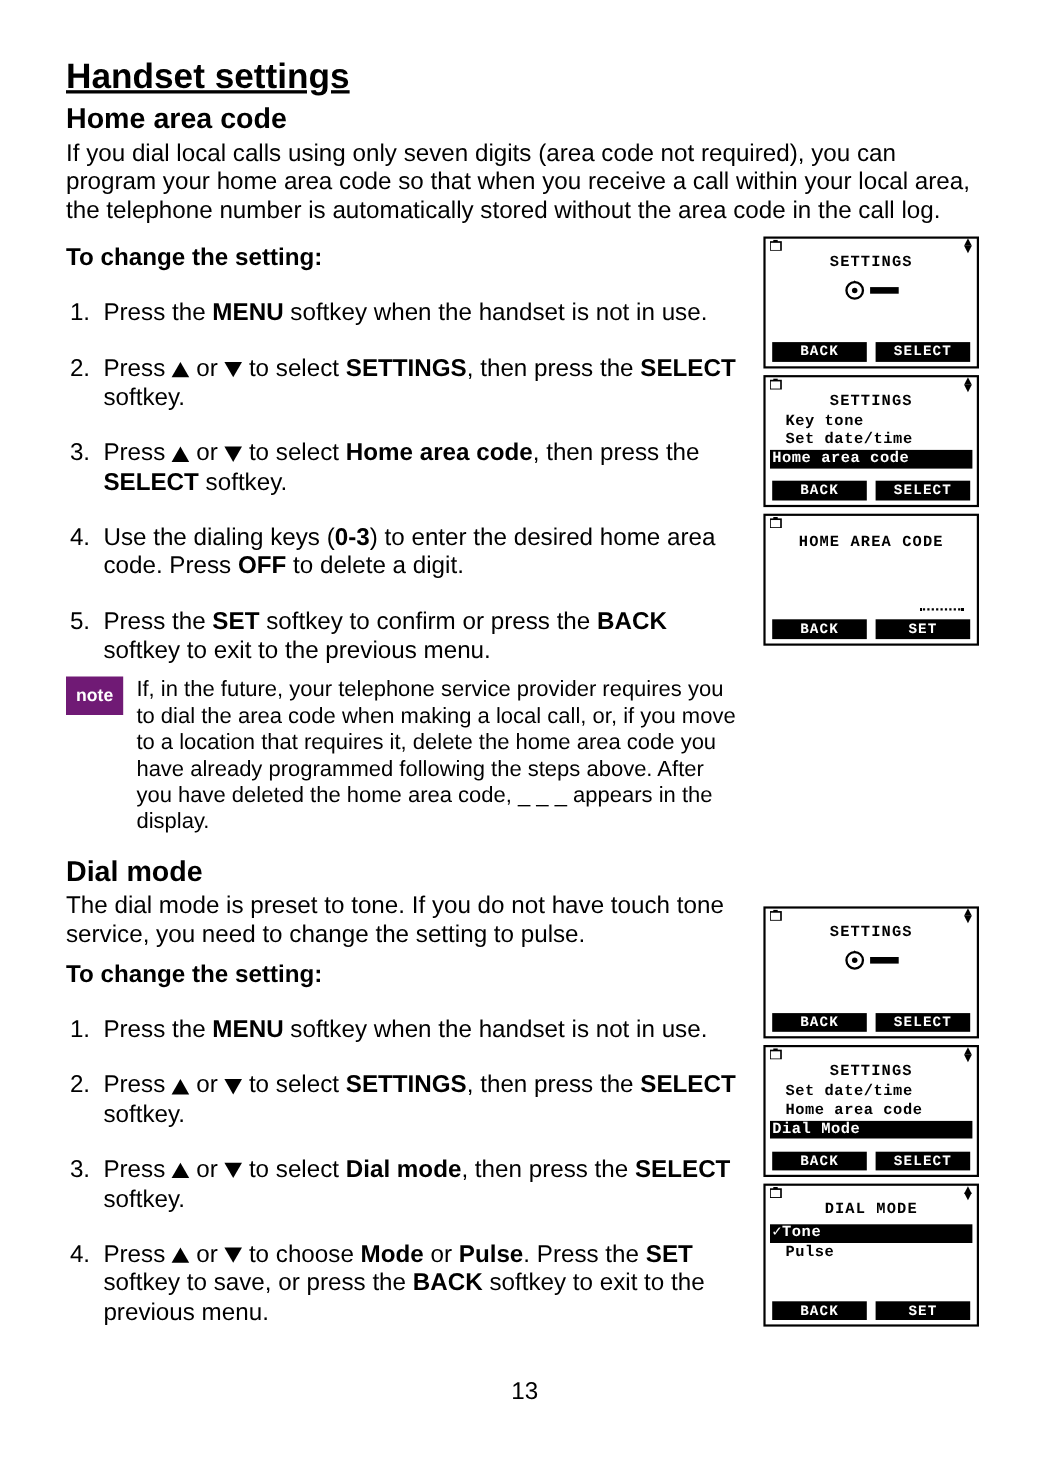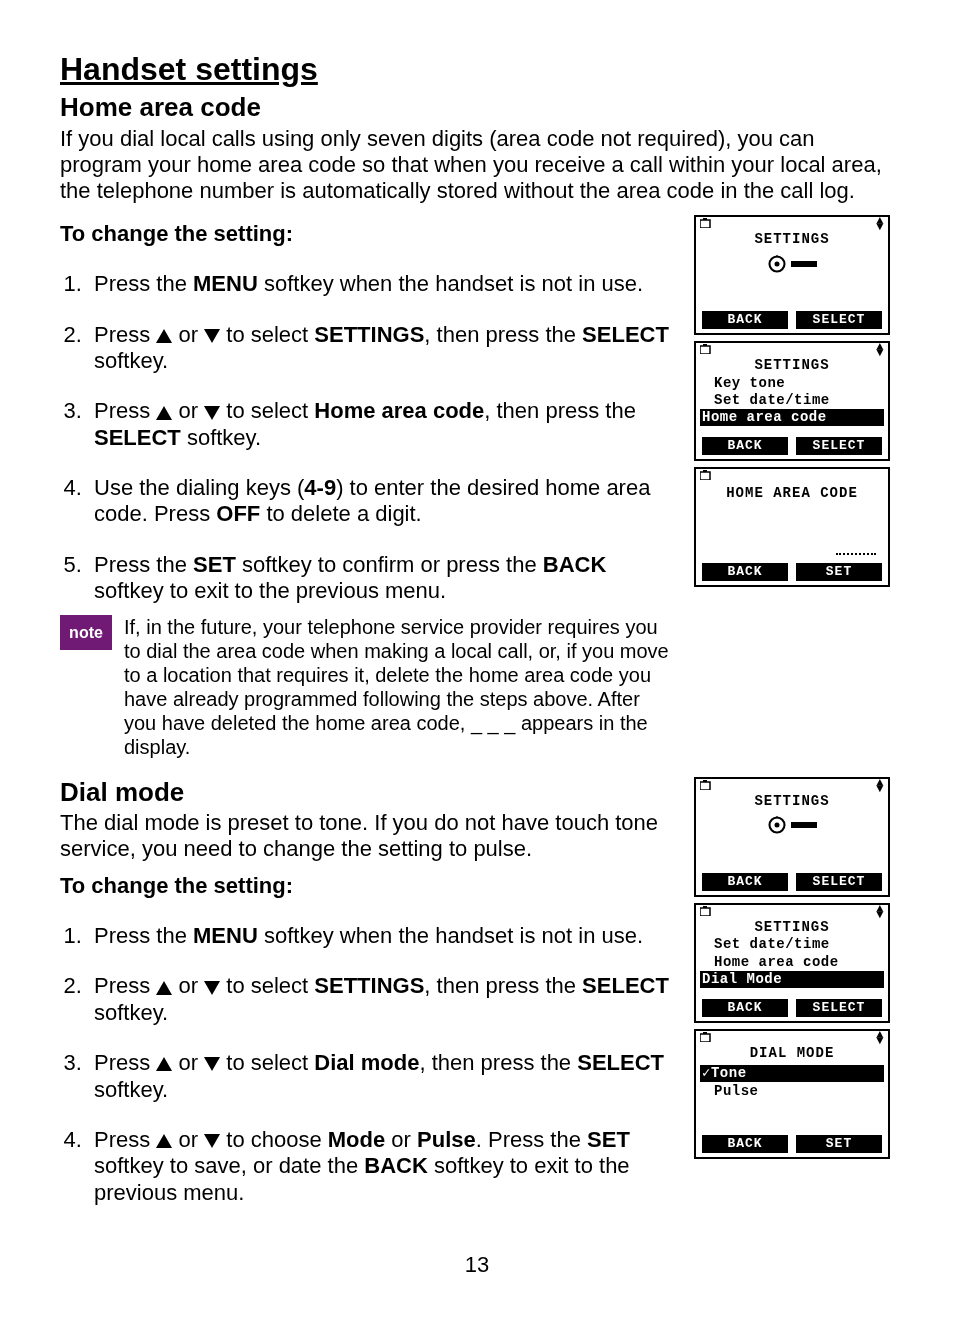--- a/index.html
+++ b/index.html
@@ -164,21 +164,21 @@
     margin: 0 4px;
   }
   .underline-entry {
     position: absolute;
     bottom: 30px;
     right: 12px;
     border-bottom: 2px dotted #000;
     width: 40px;
     height: 4px;
   }
-  .section2 { margin-top: 18px; }
+  .section2 { margin-top: 18px; align-items: flex-end; }
   .pagenum {
     text-align: center;
     font-size: 22px;
     margin-top: 40px;
   }
 </style>
 </head>
 <body>
 
 <h1>Handset settings</h1>
@@ -193,21 +193,21 @@
       <li>
         <span>Press the </span><b>MENU</b><span> softkey when the handset is not in use.</span>
       </li>
       <li>
         <span>Press </span><span class="tri-up"></span><span> or </span><span class="tri-down"></span><span> to select </span><b>SETTINGS</b><span>, then press the </span><b>SELECT</b><span> softkey.</span>
       </li>
       <li>
         <span>Press </span><span class="tri-up"></span><span> or </span><span class="tri-down"></span><span> to select </span><b>Home area code</b><span>, then press the </span><b>SELECT</b><span> softkey.</span>
       </li>
       <li>
-        <span>Use the dialing keys (</span><b>4-9</b><span>) to enter the desired home area code. Press </span><b>OFF</b><span> to delete a digit.</span>
+        <span>Use the dialing keys (</span><b>0-3</b><span>) to enter the desired home area code. Press </span><b>OFF</b><span> to delete a digit.</span>
       </li>
       <li>
         <span>Press the </span><b>SET</b><span> softkey to confirm or press the </span><b>BACK</b><span> softkey to exit to the previous menu.</span>
       </li>
     </ol>
     <div class="note-row">
       <div class="note-badge">note</div>
       <div class="note-text">If, in the future, your telephone service provider requires you to dial the area code when making a local call, or, if you move to a location that requires it, delete the home area code you have already programmed following the steps above. After you have deleted the home area code, _ _ _ appears in the display.</div>
     </div>
   </div>
@@ -288,21 +288,21 @@
       <li>
         <span>Press the </span><b>MENU</b><span> softkey when the handset is not in use.</span>
       </li>
       <li>
         <span>Press </span><span class="tri-up"></span><span> or </span><span class="tri-down"></span><span> to select </span><b>SETTINGS</b><span>, then press the </span><b>SELECT</b><span> softkey.</span>
       </li>
       <li>
         <span>Press </span><span class="tri-up"></span><span> or </span><span class="tri-down"></span><span> to select </span><b>Dial mode</b><span>, then press the </span><b>SELECT</b><span> softkey.</span>
       </li>
       <li>
-        <span>Press </span><span class="tri-up"></span><span> or </span><span class="tri-down"></span><span> to choose </span><b>Mode</b><span> or </span><b>Pulse</b><span>. Press the </span><b>SET</b><span> softkey to save, or date the </span><b>BACK</b><span> softkey to exit to the previous menu.</span>
+        <span>Press </span><span class="tri-up"></span><span> or </span><span class="tri-down"></span><span> to choose </span><b>Mode</b><span> or </span><b>Pulse</b><span>. Press the </span><b>SET</b><span> softkey to save, or press the </span><b>BACK</b><span> softkey to exit to the previous menu.</span>
       </li>
     </ol>
   </div>
 
   <div class="right">
 
     <div class="screen">
       <div class="topbar">
         <span class="batt">
           <svg width="12" height="10" viewBox="0 0 12 10">

